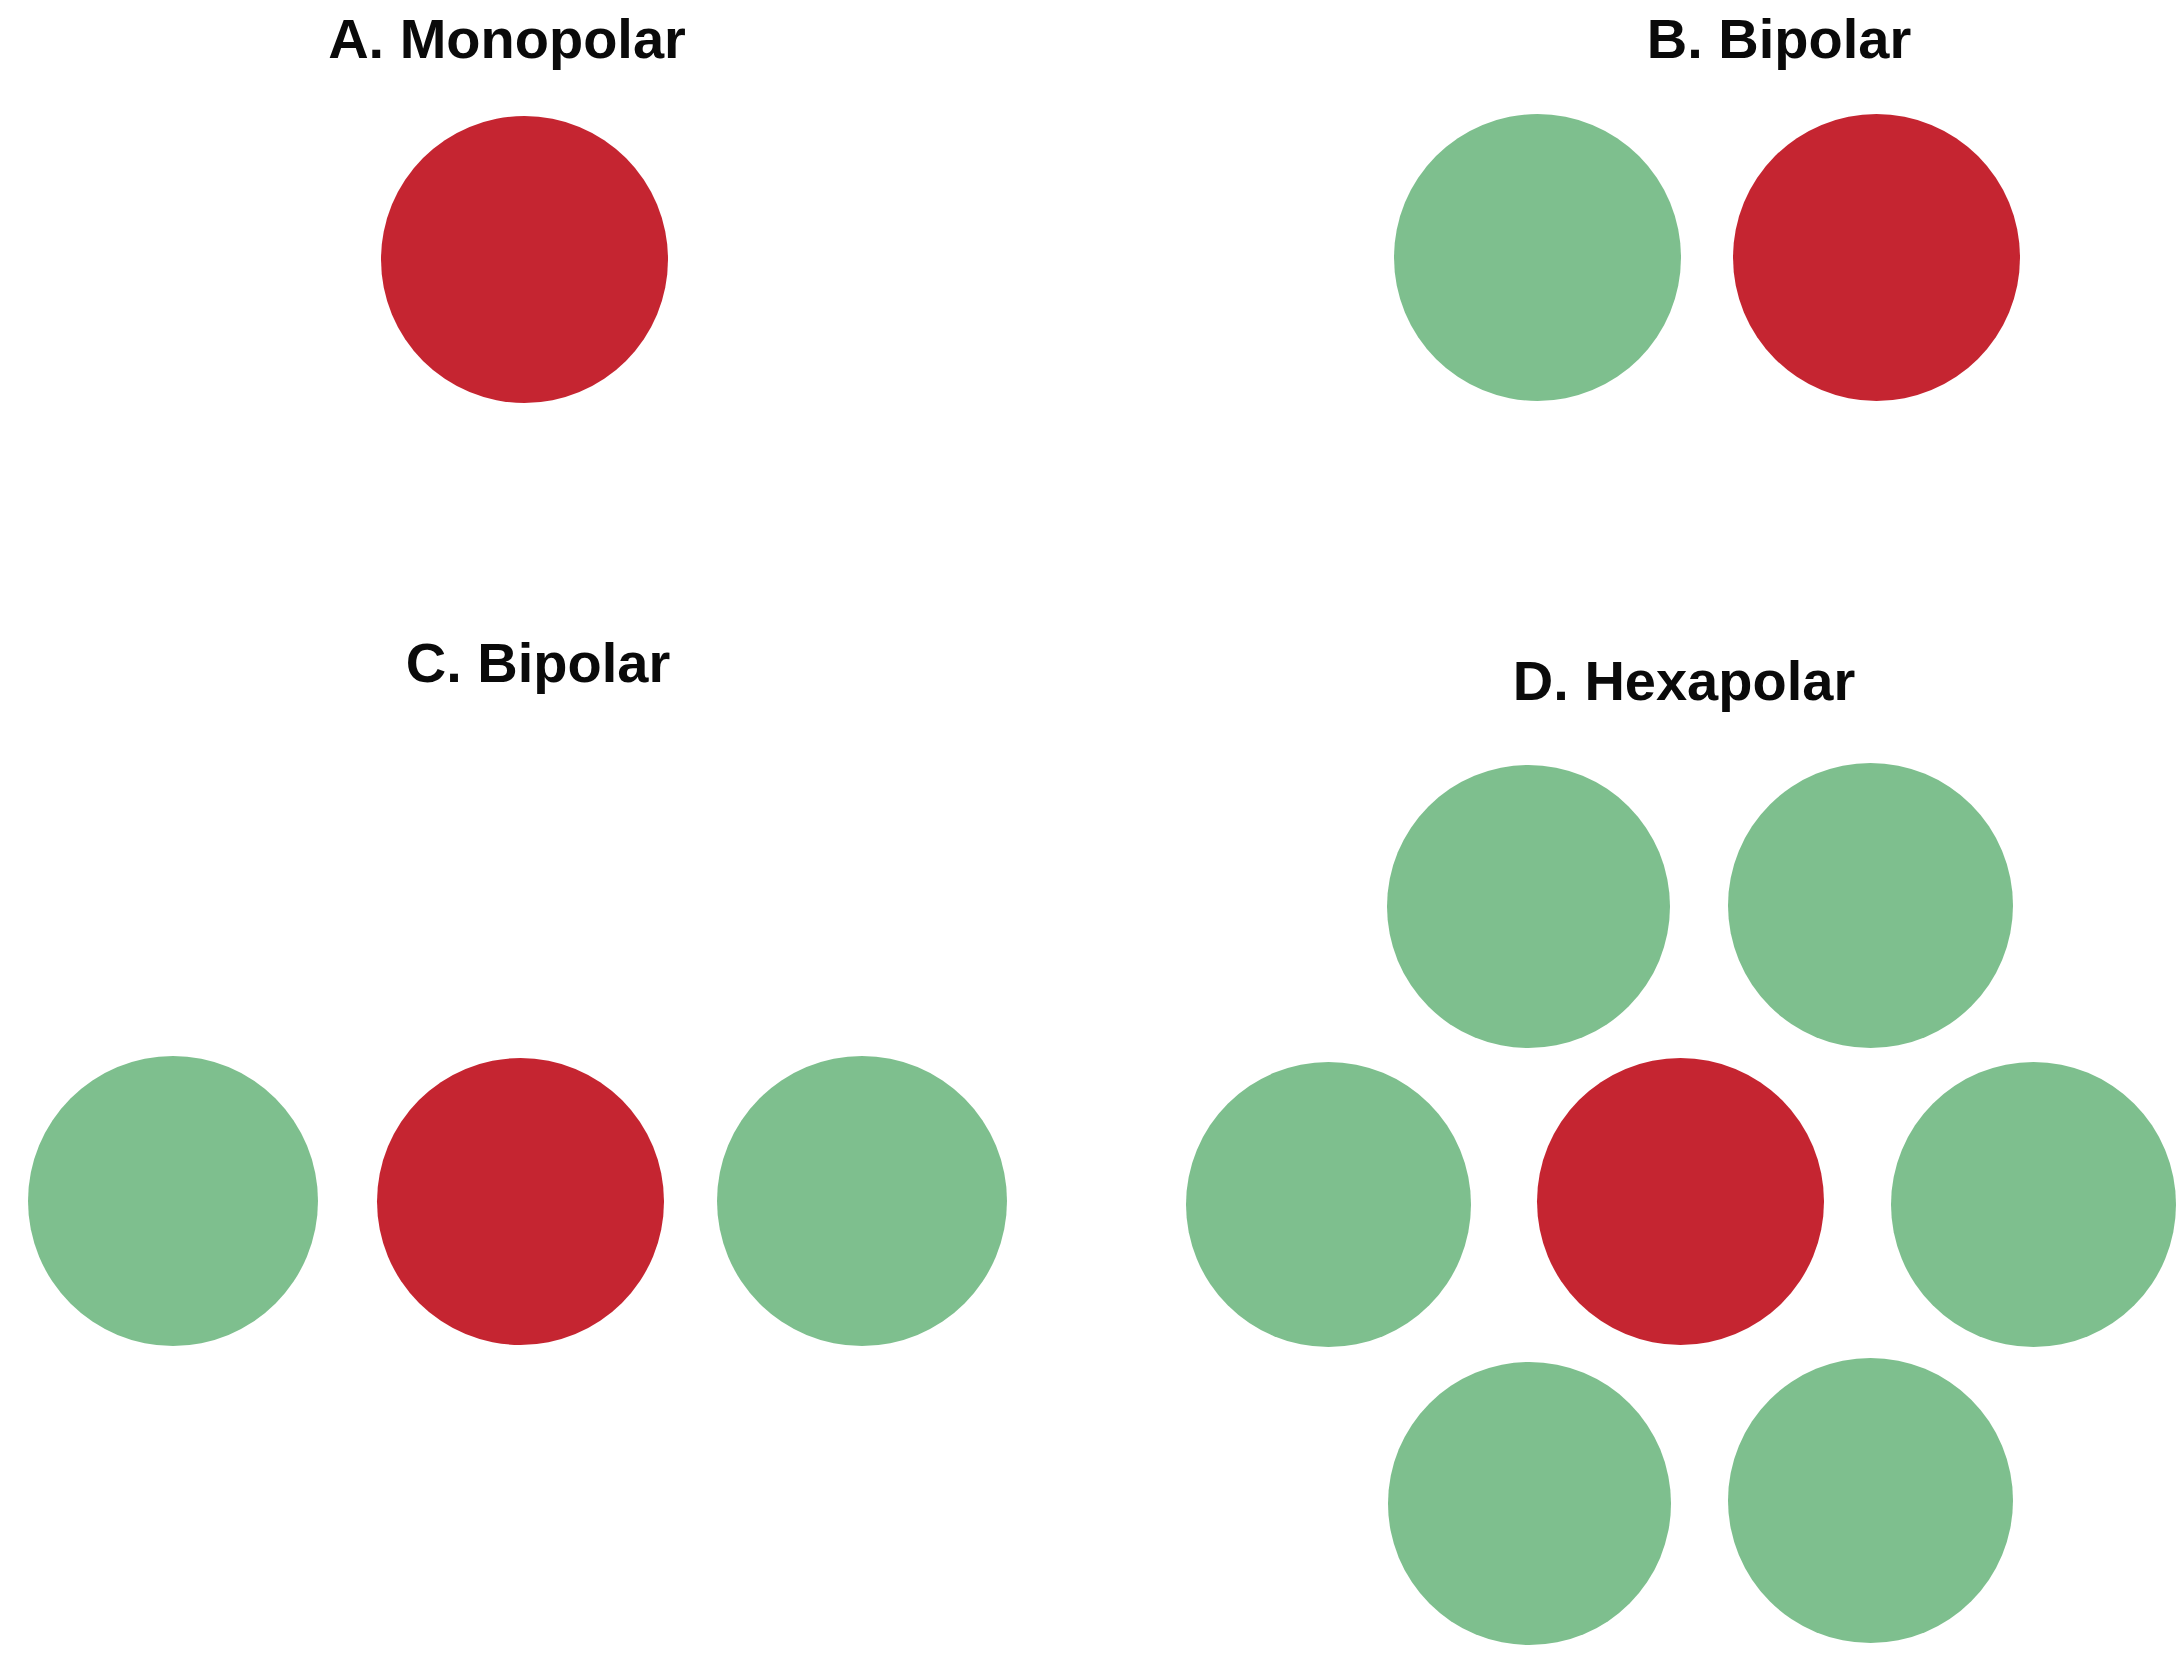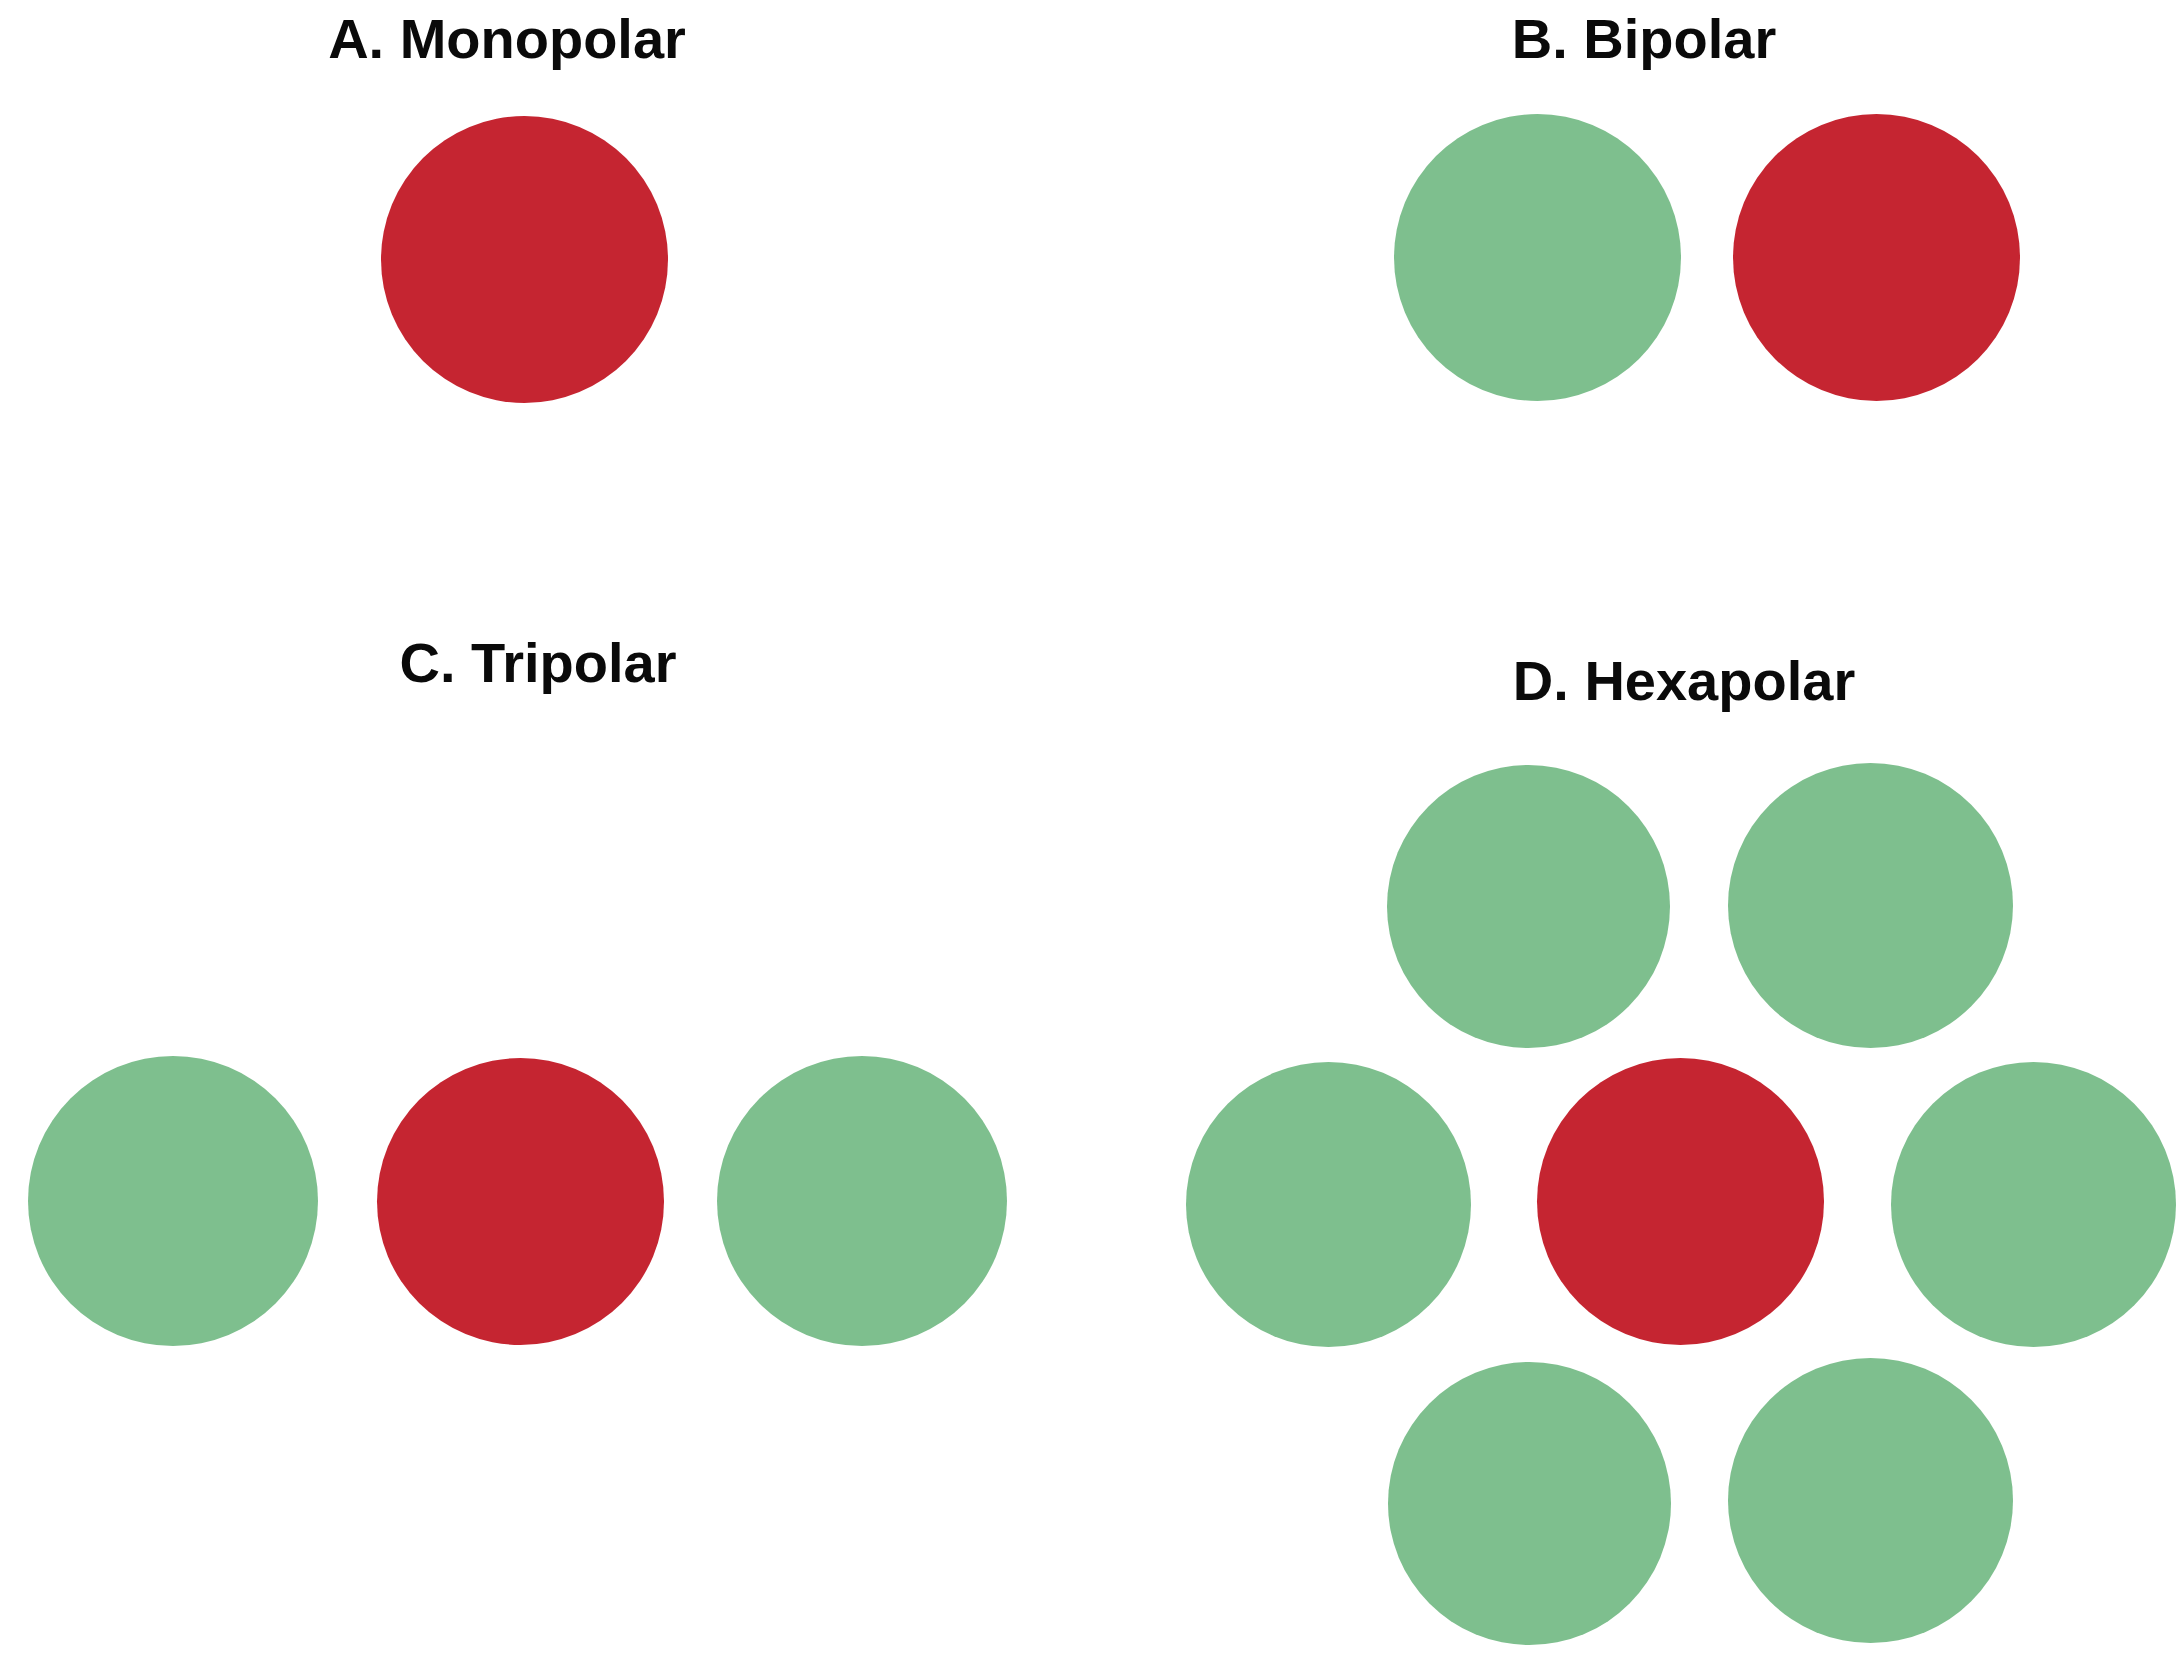--- a/index.html
+++ b/index.html
@@ -31,26 +31,26 @@
 </style>
 </head>
 <body>
 
 <div id="canvas" style="background: rgb(255, 255, 255);">
     <div class="panel">
       <div class="panel-title" style="left: 507px; top: 7.5px; color: rgb(10, 10, 10);">A. Monopolar</div>
       <div class="electrode" style="left: 381px; top: 116px; width: 287px; height: 287px; background: rgb(197, 37, 49);"></div>
     </div>
     <div class="panel">
-      <div class="panel-title" style="left: 1644px; top: 7.5px; color: rgb(10, 10, 10);">B. Bipolar</div>
+      <div class="panel-title" style="left: 1779px; top: 7.5px; color: rgb(10, 10, 10);">B. Bipolar</div>
       <div class="electrode" style="left: 1394px; top: 114px; width: 287px; height: 287px; background: rgb(126, 191, 142);"></div>
       <div class="electrode" style="left: 1733px; top: 114px; width: 287px; height: 287px; background: rgb(197, 37, 49);"></div>
     </div>
     <div class="panel">
-      <div class="panel-title" style="left: 538px; top: 632px; color: rgb(10, 10, 10);">C. Tripolar</div>
+      <div class="panel-title" style="left: 538px; top: 632px; color: rgb(10, 10, 10);">C. Bipolar</div>
       <div class="electrode" style="left: 28px; top: 1056px; width: 290px; height: 290px; background: rgb(126, 191, 142);"></div>
       <div class="electrode" style="left: 377px; top: 1058px; width: 287px; height: 287px; background: rgb(197, 37, 49);"></div>
       <div class="electrode" style="left: 717px; top: 1056px; width: 290px; height: 290px; background: rgb(126, 191, 142);"></div>
     </div>
     <div class="panel">
       <div class="panel-title" style="left: 1684px; top: 650px; color: rgb(10, 10, 10);">D. Hexapolar</div>
       <div class="electrode" style="left: 1387px; top: 765px; width: 283px; height: 283px; background: rgb(126, 191, 142);"></div>
       <div class="electrode" style="left: 1728px; top: 763px; width: 285px; height: 285px; background: rgb(126, 191, 142);"></div>
       <div class="electrode" style="left: 1186px; top: 1062px; width: 285px; height: 285px; background: rgb(126, 191, 142);"></div>
       <div class="electrode" style="left: 1537px; top: 1058px; width: 287px; height: 287px; background: rgb(197, 37, 49);"></div>

